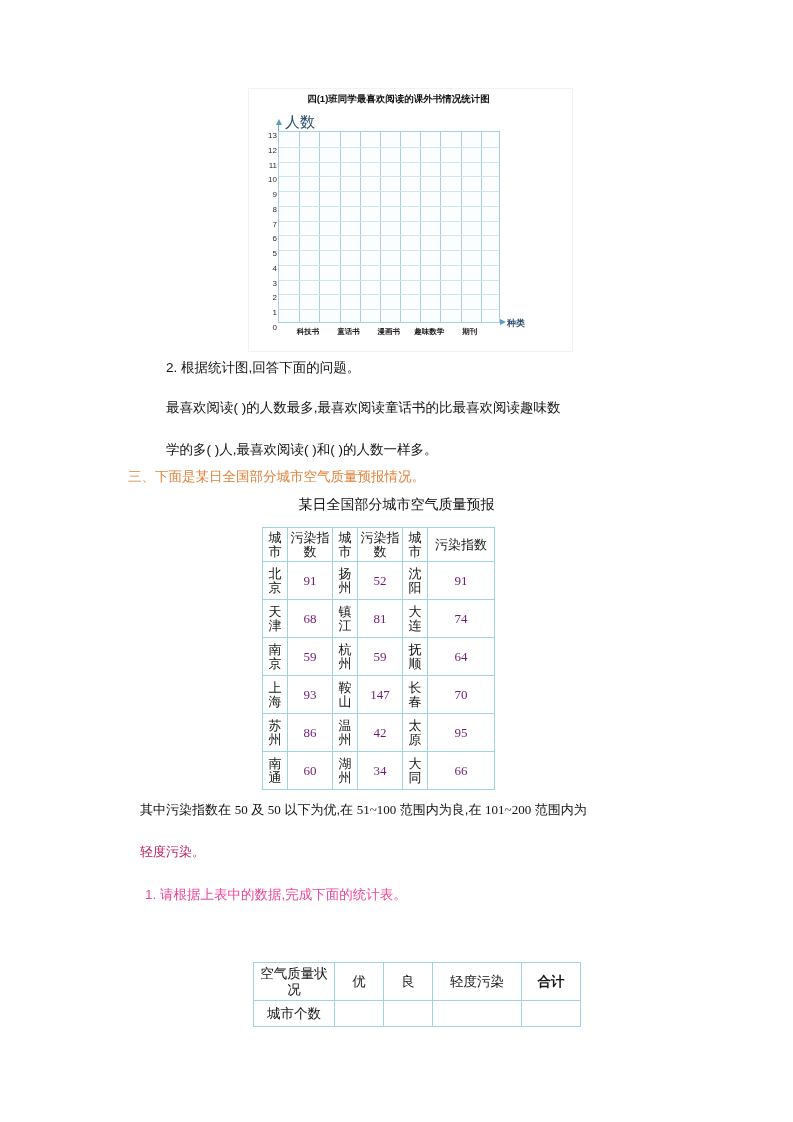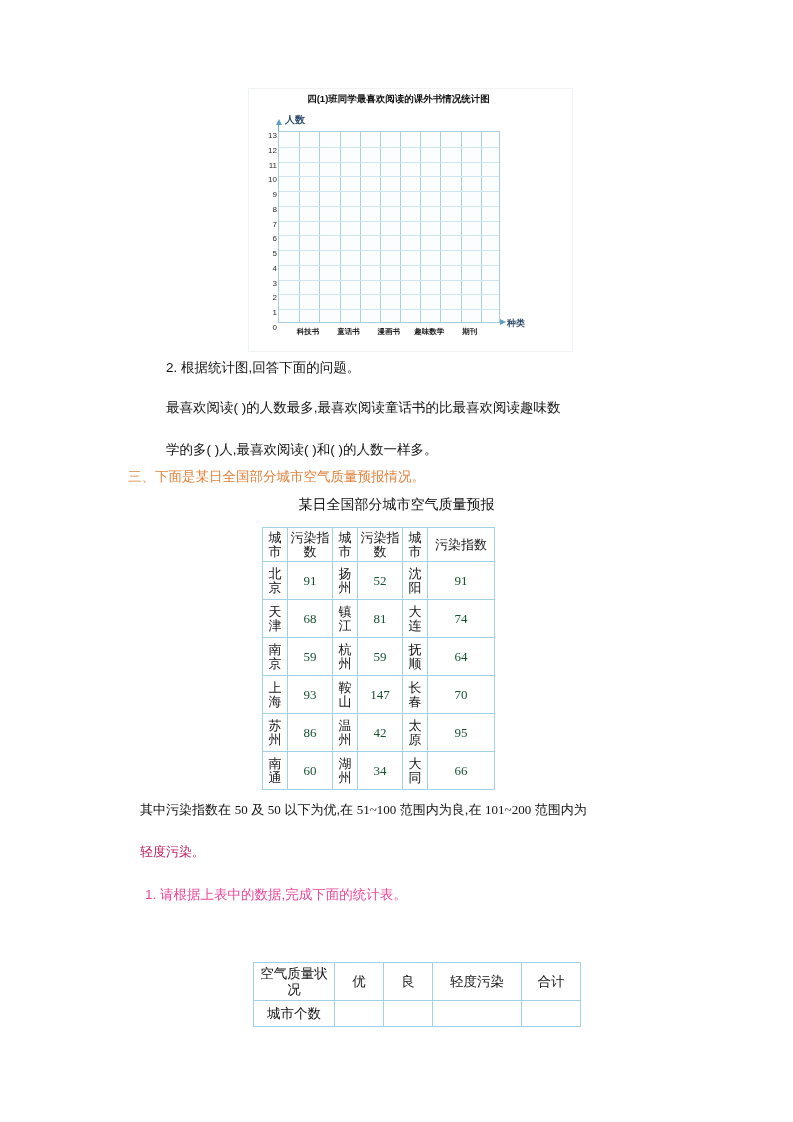--- a/index.html
+++ b/index.html
@@ -35,23 +35,23 @@
     font-size: 9.5px;
     font-weight: bold;
     letter-spacing: 0px;
     color: #121212;
     white-space: nowrap;
   }
   .axis-y-label {
     position: absolute;
     left: 36px;
     top: 24px;
-    font-size: 10px;
+    font-size: 15px;
     color: #2a4a6a;
-    font-weight: bold;
+    font-weight: normal;
   }
   .axis-x-label {
     position: absolute;
     left: 258px;
     top: 228px;
     font-size: 9px;
     color: #2a4a6a;
     font-weight: bold;
   }
   .grid-area {
@@ -217,21 +217,21 @@
   }
   .air-table td.idx-w {
     width: 64px;
     font-size: 13px;
     line-height: 1.02;
     padding: 2px 1px;
   }
   .air-table td.num {
     font-family: "Liberation Serif", "DejaVu Serif", serif;
     font-size: 13px;
-    color: #14532d;
+    color: #701a75;
   }
   .air-table tr { height: 38px; }
   .air-table tr.hdr { height: 34px; }
 
   
   .note-line1 {
     position: absolute;
     left: 140px;
     top: 801px;
     font-size: 13px;
@@ -269,21 +269,21 @@
     text-align: center;
     vertical-align: middle;
     color: #151515;
     padding: 2px 4px;
     line-height: 1.12;
   }
   .sum-table td.c0 { width: 72px; }
   .sum-table td.c1 { width: 40px; }
   .sum-table td.c2 { width: 40px; }
   .sum-table td.c3 { width: 80px; }
-  .sum-table td.c4 { width: 50px; }
+  .sum-table td.c4 { width: 50px; font-weight: bold; }
   .sum-table tr.r0 { height: 38px; }
   .sum-table tr.r1 { height: 26px; }
 </style>
 </head>
 <body>
 
 <div class="chart-wrap">
 
   <div class="chart-title">四(1)班同学最喜欢阅读的课外书情况统计图</div>
 

